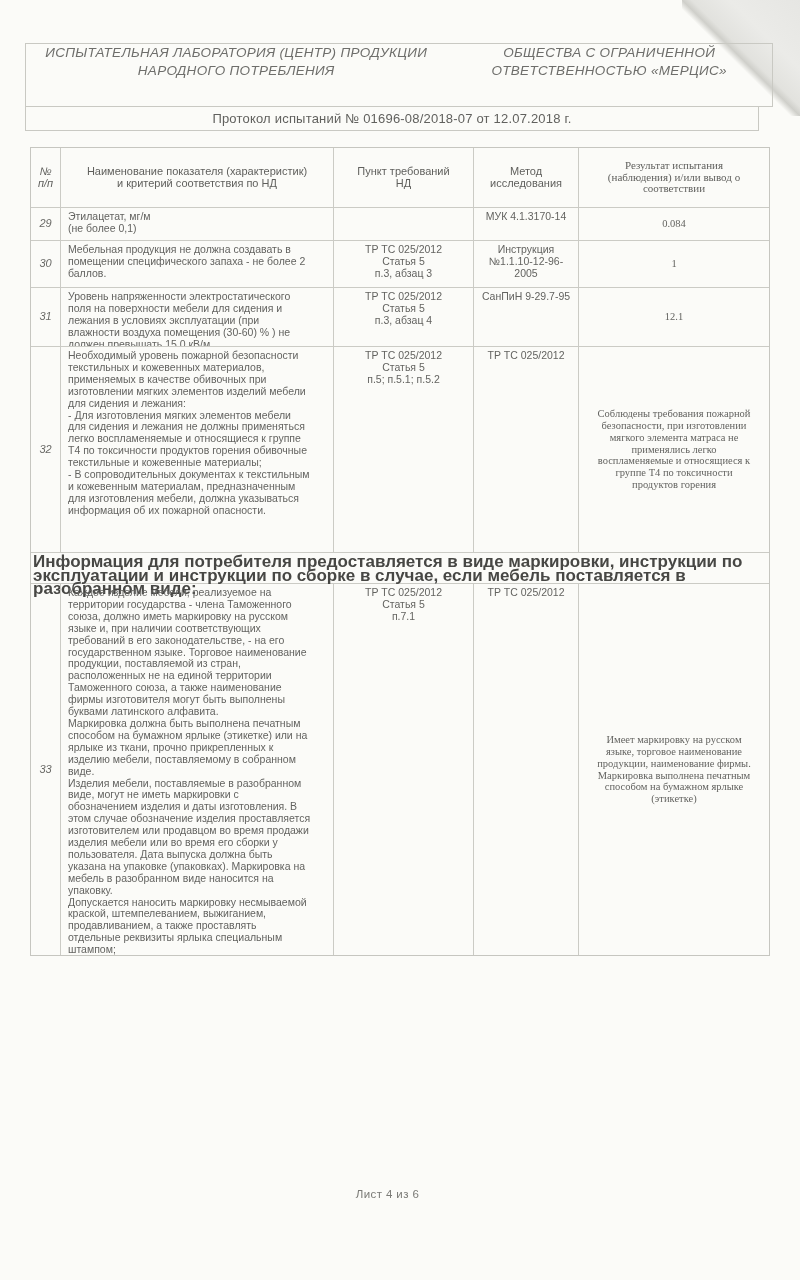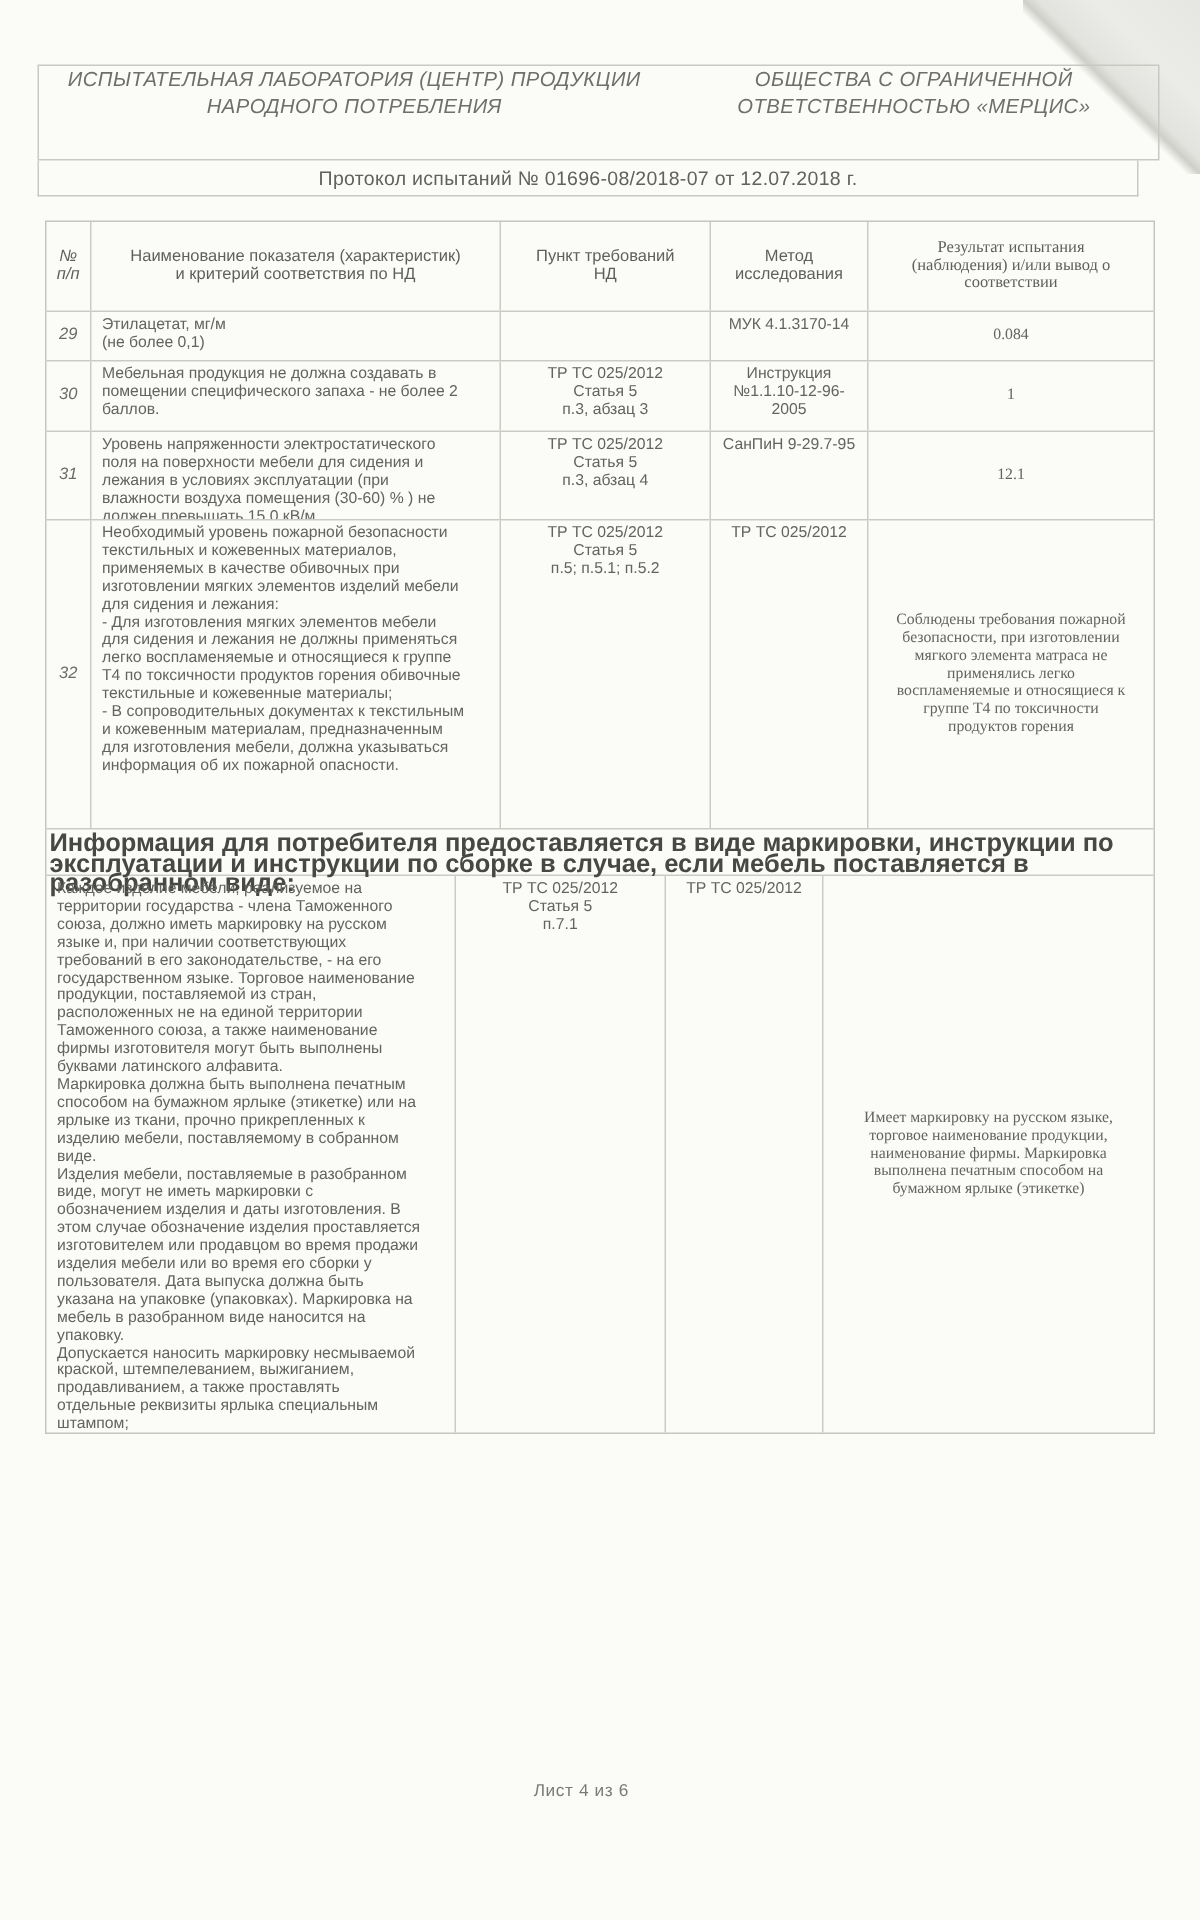--- a/index.html
+++ b/index.html
@@ -129,20 +129,21 @@
     <div class="cell c3">ТР ТС 025/2012
 Статья 5
 п.5; п.5.1; п.5.2</div>
     <div class="cell c4">ТР ТС 025/2012</div>
     <div class="cell c5">Соблюдены требования пожарной безопасности, при изготовлении мягкого элемента матраса  не применялись легко воспламеняемые и относящиеся к группе Т4 по токсичности продуктов горения</div>
   </div>
 
   <div class="rnote">Информация для потребителя предоставляется в виде маркировки, инструкции по эксплуатации и инструкции по сборке в случае, если мебель поставляется в разобранном виде:</div>
 
   <div class="trow r33">
+    <div class="cell c1">33</div>
     <div class="cell c2">Каждое изделие мебели, реализуемое на территории государства - члена Таможенного союза, должно иметь маркировку на русском языке и, при наличии соответствующих требований в его законодательстве, - на его государственном языке. Торговое наименование продукции, поставляемой из стран, расположенных не на единой территории Таможенного союза, а также наименование фирмы изготовителя могут быть выполнены буквами латинского алфавита.
 Маркировка должна быть выполнена печатным способом на бумажном ярлыке (этикетке) или на ярлыке из ткани, прочно прикрепленных к изделию мебели, поставляемому в собранном виде.
 Изделия мебели, поставляемые в разобранном виде, могут не иметь маркировки с обозначением изделия и даты изготовления. В этом случае обозначение изделия проставляется изготовителем или продавцом во время продажи изделия мебели или во время его сборки у пользователя. Дата выпуска должна быть указана на упаковке (упаковках). Маркировка на мебель в разобранном виде наносится на упаковку.
 Допускается наносить маркировку несмываемой краской, штемпелеванием, выжиганием, продавливанием, а также проставлять отдельные реквизиты ярлыка специальным штампом;</div>
     <div class="cell c3">ТР ТС 025/2012
 Статья 5
 п.7.1</div>
     <div class="cell c4">ТР ТС 025/2012</div>
     <div class="cell c5">Имеет маркировку на русском языке, торговое наименование продукции, наименование фирмы. Маркировка выполнена печатным способом на бумажном ярлыке (этикетке)</div>
   </div>

